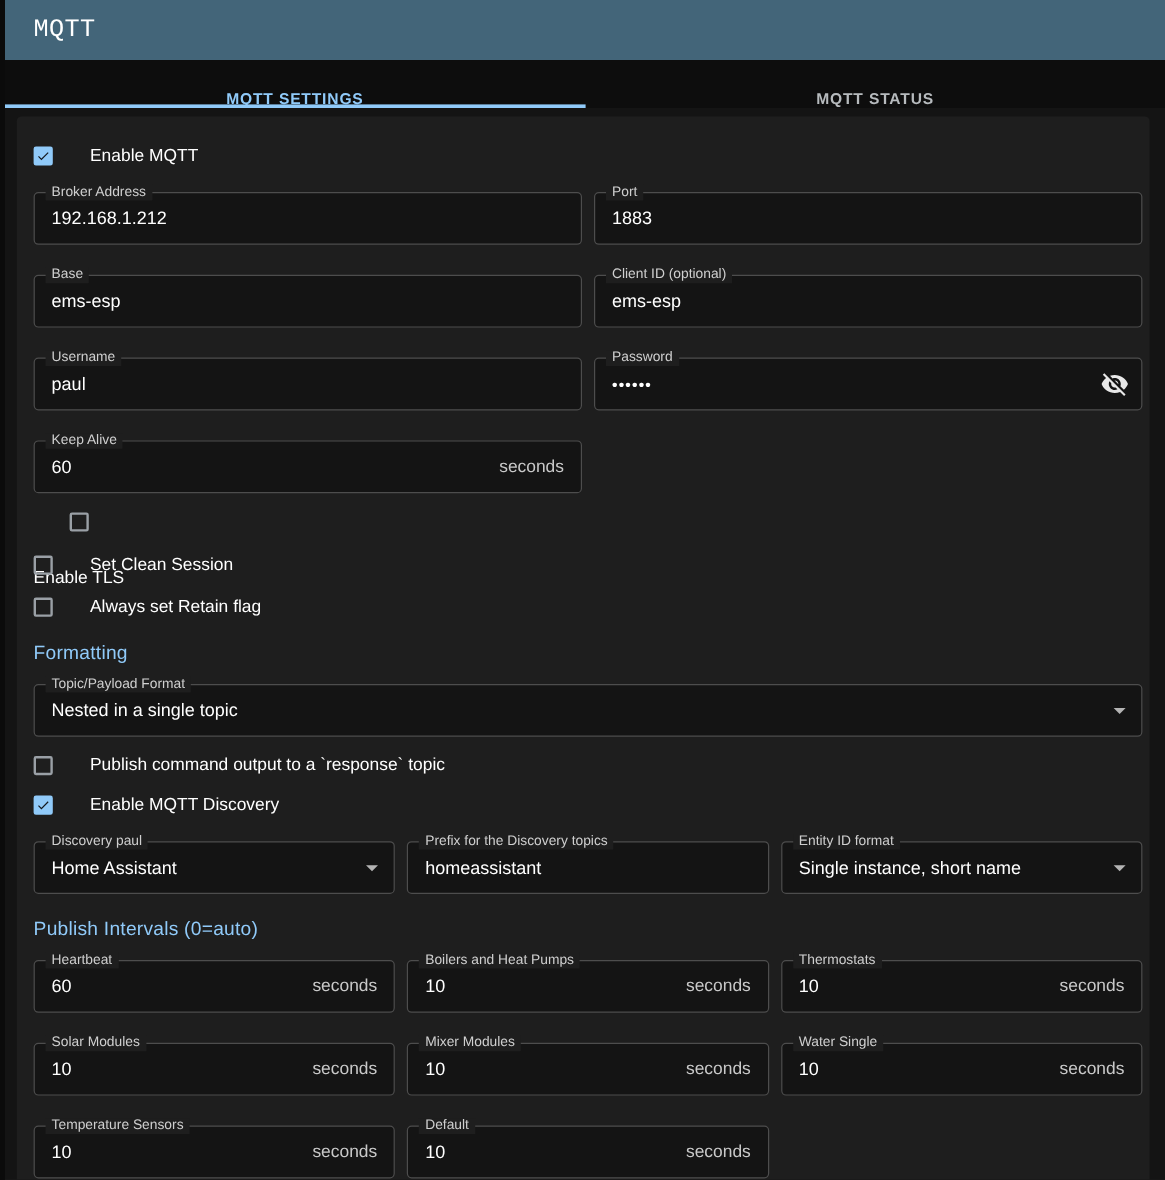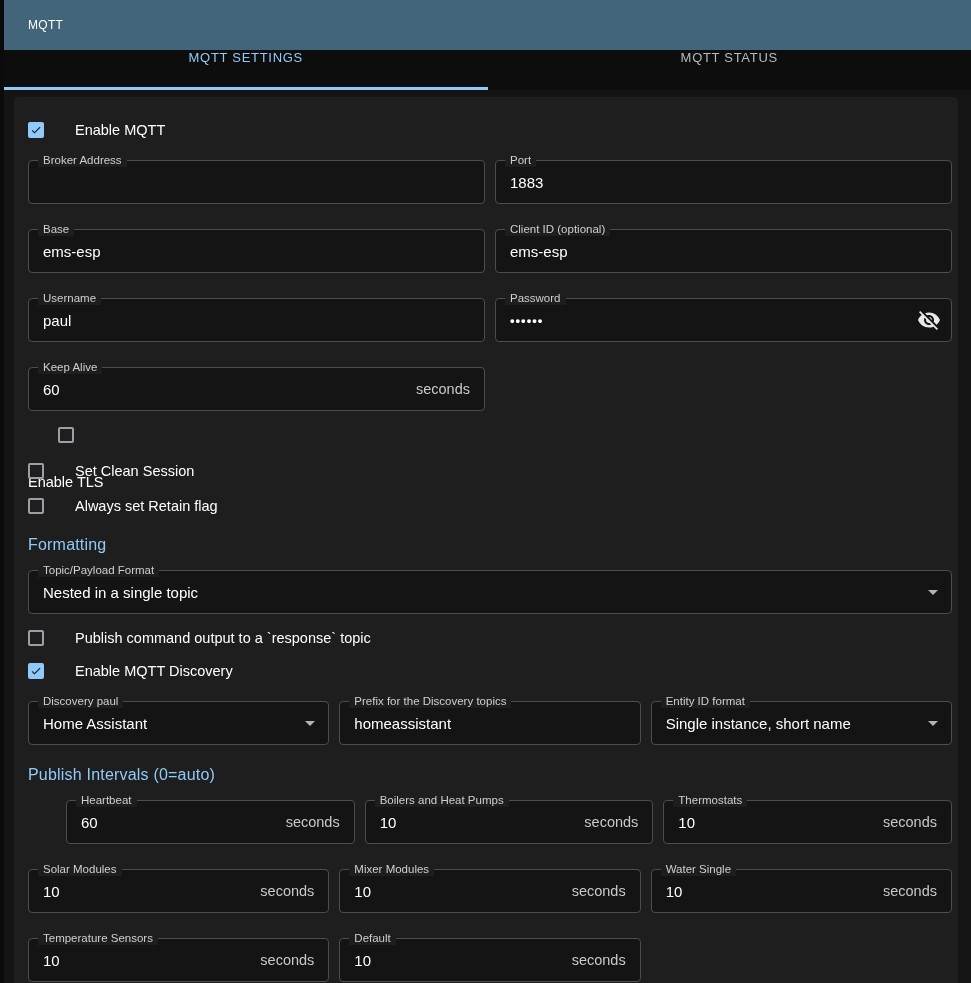--- a/index.html
+++ b/index.html
@@ -11,27 +11,27 @@
     -webkit-font-smoothing: antialiased;
   }
   .left-strip { position: fixed; left: 0; top: 0; width: 4px; height: 983px; background: #0b0b0b; z-index: 5; }
   .app { margin-left: 4px; }
 
   
   .appbar {
     height: 50px; background: #436579;
     display: flex; align-items: center; padding: 0 24px;
   }
-  .appbar-title { color: #ffffff; font-size: 12px; font-weight: 500; letter-spacing: 0.3px; }
+  .appbar-title { color: #ffffff; font-size: 21px; font-weight: 500; letter-spacing: 0.3px; font-family: Liberation Mono, monospace; }
 
   
   .tabs { height: 40px; background: #0d0d0d; display: flex; }
   .tab {
-    flex: 1; position: relative; display: flex; align-items: flex-start; justify-content: center;
-    font-size: 13px; font-weight: 400; letter-spacing: 0.7px; text-transform: uppercase;
+    flex: 1; position: relative; display: flex; align-items: flex-end; justify-content: center;
+    font-size: 13px; font-weight: 700; letter-spacing: 0.7px; text-transform: uppercase;
     color: #b6babd; cursor: pointer; user-select: none;
   }
   .tab.active { color: #90caf9; }
   .tab.active::after { content: ""; position: absolute; left: 0; right: 0; bottom: 0; height: 3px; background: #90caf9; }
 
   
   .card {
     margin: 7px 13px 0 10px;
     background: #1e1e1e; border-radius: 4px;
     padding: 24px 6px 14px 14px;
@@ -82,21 +82,21 @@
   #row-keepalive { margin-top: 25px; }
   #cb-tls        { margin-top: 16px; flex-direction: column; }
   #cb-clean      { margin-top: 18px; }
   #cb-retain     { margin-top: 18px; }
   #h-formatting  { margin-top: 22px; }
   #row-topic     { margin-top: 16px; }
   #cb-response   { margin-top: 15px; }
   #cb-discovery  { margin-top: 16px; }
   #row-discovery { margin-top: 22px; }
   #h-intervals   { margin-top: 21px; }
-  #row-int1      { margin-top: 16px; margin-left: 38px; }
+  #row-int1      { margin-top: 16px; }
   #row-int2      { margin-top: 25px; }
   #row-int3      { margin-top: 25px; }
 </style>
 </head>
 <body>
 
 <div class="left-strip"></div>
 
 <div class="app">
 
@@ -120,20 +120,21 @@
         <svg viewBox="0 0 24 24">
             <path d="M9 16.17L4.83 12l-1.42 1.41L9 19 21 7l-1.41-1.41z"></path>
           </svg>
       </span>
       <span class="cb-label">Enable MQTT</span>
     </label>
 
     <div class="frow cols2" id="row-broker">
       <div class="field">
         <span class="flabel">Broker Address</span>
+        <span class="fvalue">192.168.1.212</span>
       </div>
       <div class="field">
         <span class="flabel">Port</span>
         <span class="fvalue">1883</span>
       </div>
     </div>
 
     <div class="frow cols2" id="row-base">
       <div class="field">
         <span class="flabel">Base</span>

